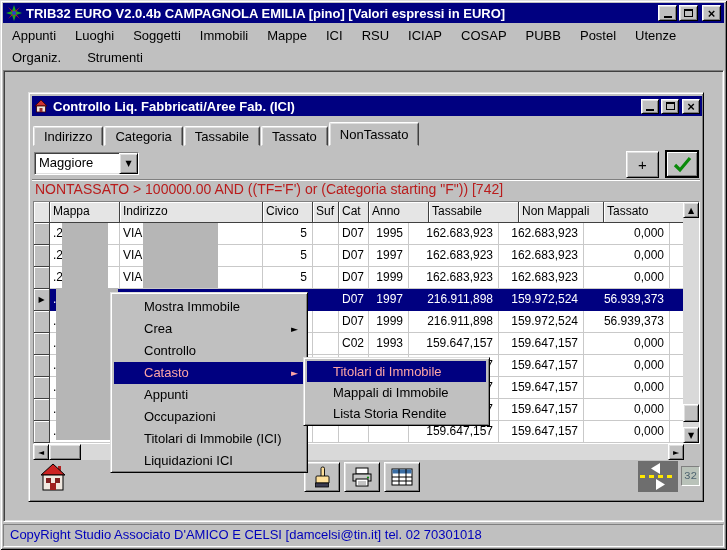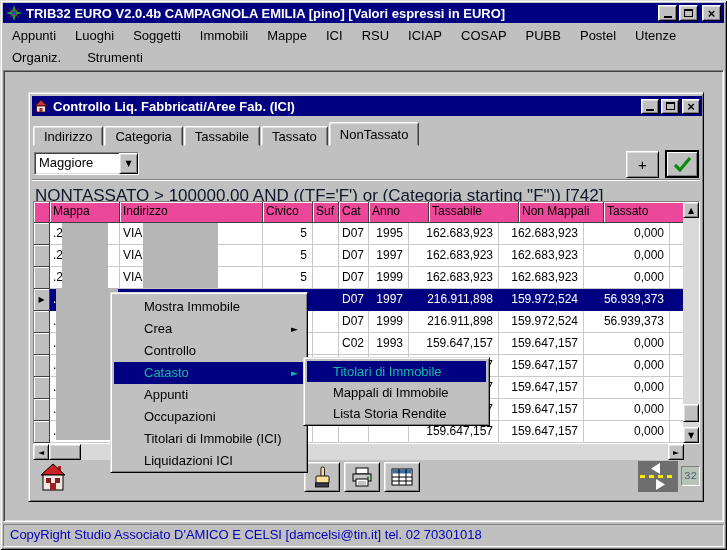--- a/index.html
+++ b/index.html
@@ -61,28 +61,28 @@
     border:1px solid; border-color:#808080 #fff #fff #808080;
     box-shadow: inset 1px 1px 0 #404040, inset -1px -1px 0 #dfdfdf;
     font-size:13px; padding-left:5px; outline:none; }
   #plus-btn { position:absolute; left:594px; top:2px; width:33px; height:27px; font-size:15px; }
   #check-btn { position:absolute; left:633px; top:1px; width:34px; height:28px; background:#c0c0c0;
     border:2px solid #000; box-shadow: inset 1px 1px 0 #fff, inset -1px -1px 0 #808080;
     display:flex; align-items:center; justify-content:center; }
 
   #query-divider { position:absolute; left:3px; top:86px; right:3px; height:2px;
     border-top:1px solid #808080; border-bottom:1px solid #fff; }
-  #query-line { position:absolute; left:3px; top:95px; right:3px; height:17px;
-    color:#0f172a; font-size:17px; line-height:16px; padding-left:3px; white-space:nowrap; }
+  #query-line { position:absolute; left:3px; top:88px; right:3px; height:17px;
+    color:#b91c1c; font-size:14px; line-height:16px; padding-left:3px; white-space:nowrap; }
 
   
   #gridwrap { position:absolute; left:4px; top:108px; width:667px; height:243px;
     border:1px solid; border-color:#808080 #fff #fff #808080; background:#fff; overflow:hidden; }
   #ghead { display:flex; height:21px; }
-  .hcell { flex:none; background:#ec4899; font-size:12px; line-height:19px; padding-left:3px;
+  .hcell { flex:none; background:#e5e5e5; font-size:12px; line-height:19px; padding-left:3px;
     border-right:1px solid #404040; border-bottom:1px solid #404040;
     box-shadow: inset 1px 1px 0 #fff; white-space:nowrap; overflow:hidden; }
   .grow { display:flex; height:22px; background:#fff; }
   .gcell { flex:none; font-size:12px; line-height:21px; white-space:nowrap; overflow:hidden;
     border-right:1px solid #c9c9c9; border-bottom:1px solid #c9c9c9; padding-left:3px; }
   .gcell.num { text-align:right; padding-right:5px; padding-left:0; }
   .rowhdr { flex:none; width:16px; background:#c0c0c0;
     border-right:1px solid #404040; border-bottom:1px solid #404040;
     box-shadow: inset 1px 1px 0 #fff; font-size:8px; line-height:21px; text-align:center;
     font-family:"DejaVu Sans",sans-serif; }
@@ -121,21 +121,21 @@
   .redact { position:absolute; background:#b6b6b6; z-index:5; }
   #redact-1 { left:62px; top:223px; width:46px; height:65px; }
   #redact-2 { left:143px; top:223px; width:75px; height:65px; }
   #redact-3 { left:56px; top:288px; width:62px; height:152px; }
 
   
   #context-menu { position:absolute; left:110px; top:292px; width:198px; height:181px;
     background:#c0c0c0; z-index:40; padding-top:3px; }
   .mi { height:22px; line-height:22px; font-size:13px; padding-left:30px; position:relative;
     margin:0 3px; white-space:nowrap; }
-  .mi.hl { background:#000080; color:#14b8a6; }
+  .mi.hl { background:#000080; color:#fca5a5; }
   .mi .sub-arrow { position:absolute; right:6px; top:0; font-size:9px;
     font-family:"DejaVu Sans",sans-serif; }
   #submenu { position:absolute; left:303px; top:357px; width:187px; height:69px;
     background:#c0c0c0; z-index:50; padding-top:3px; }
   #submenu .mi { height:21px; line-height:21px; padding-left:26px; }
 
   svg { display:block; }
 </style>
 </head>
 <body>

